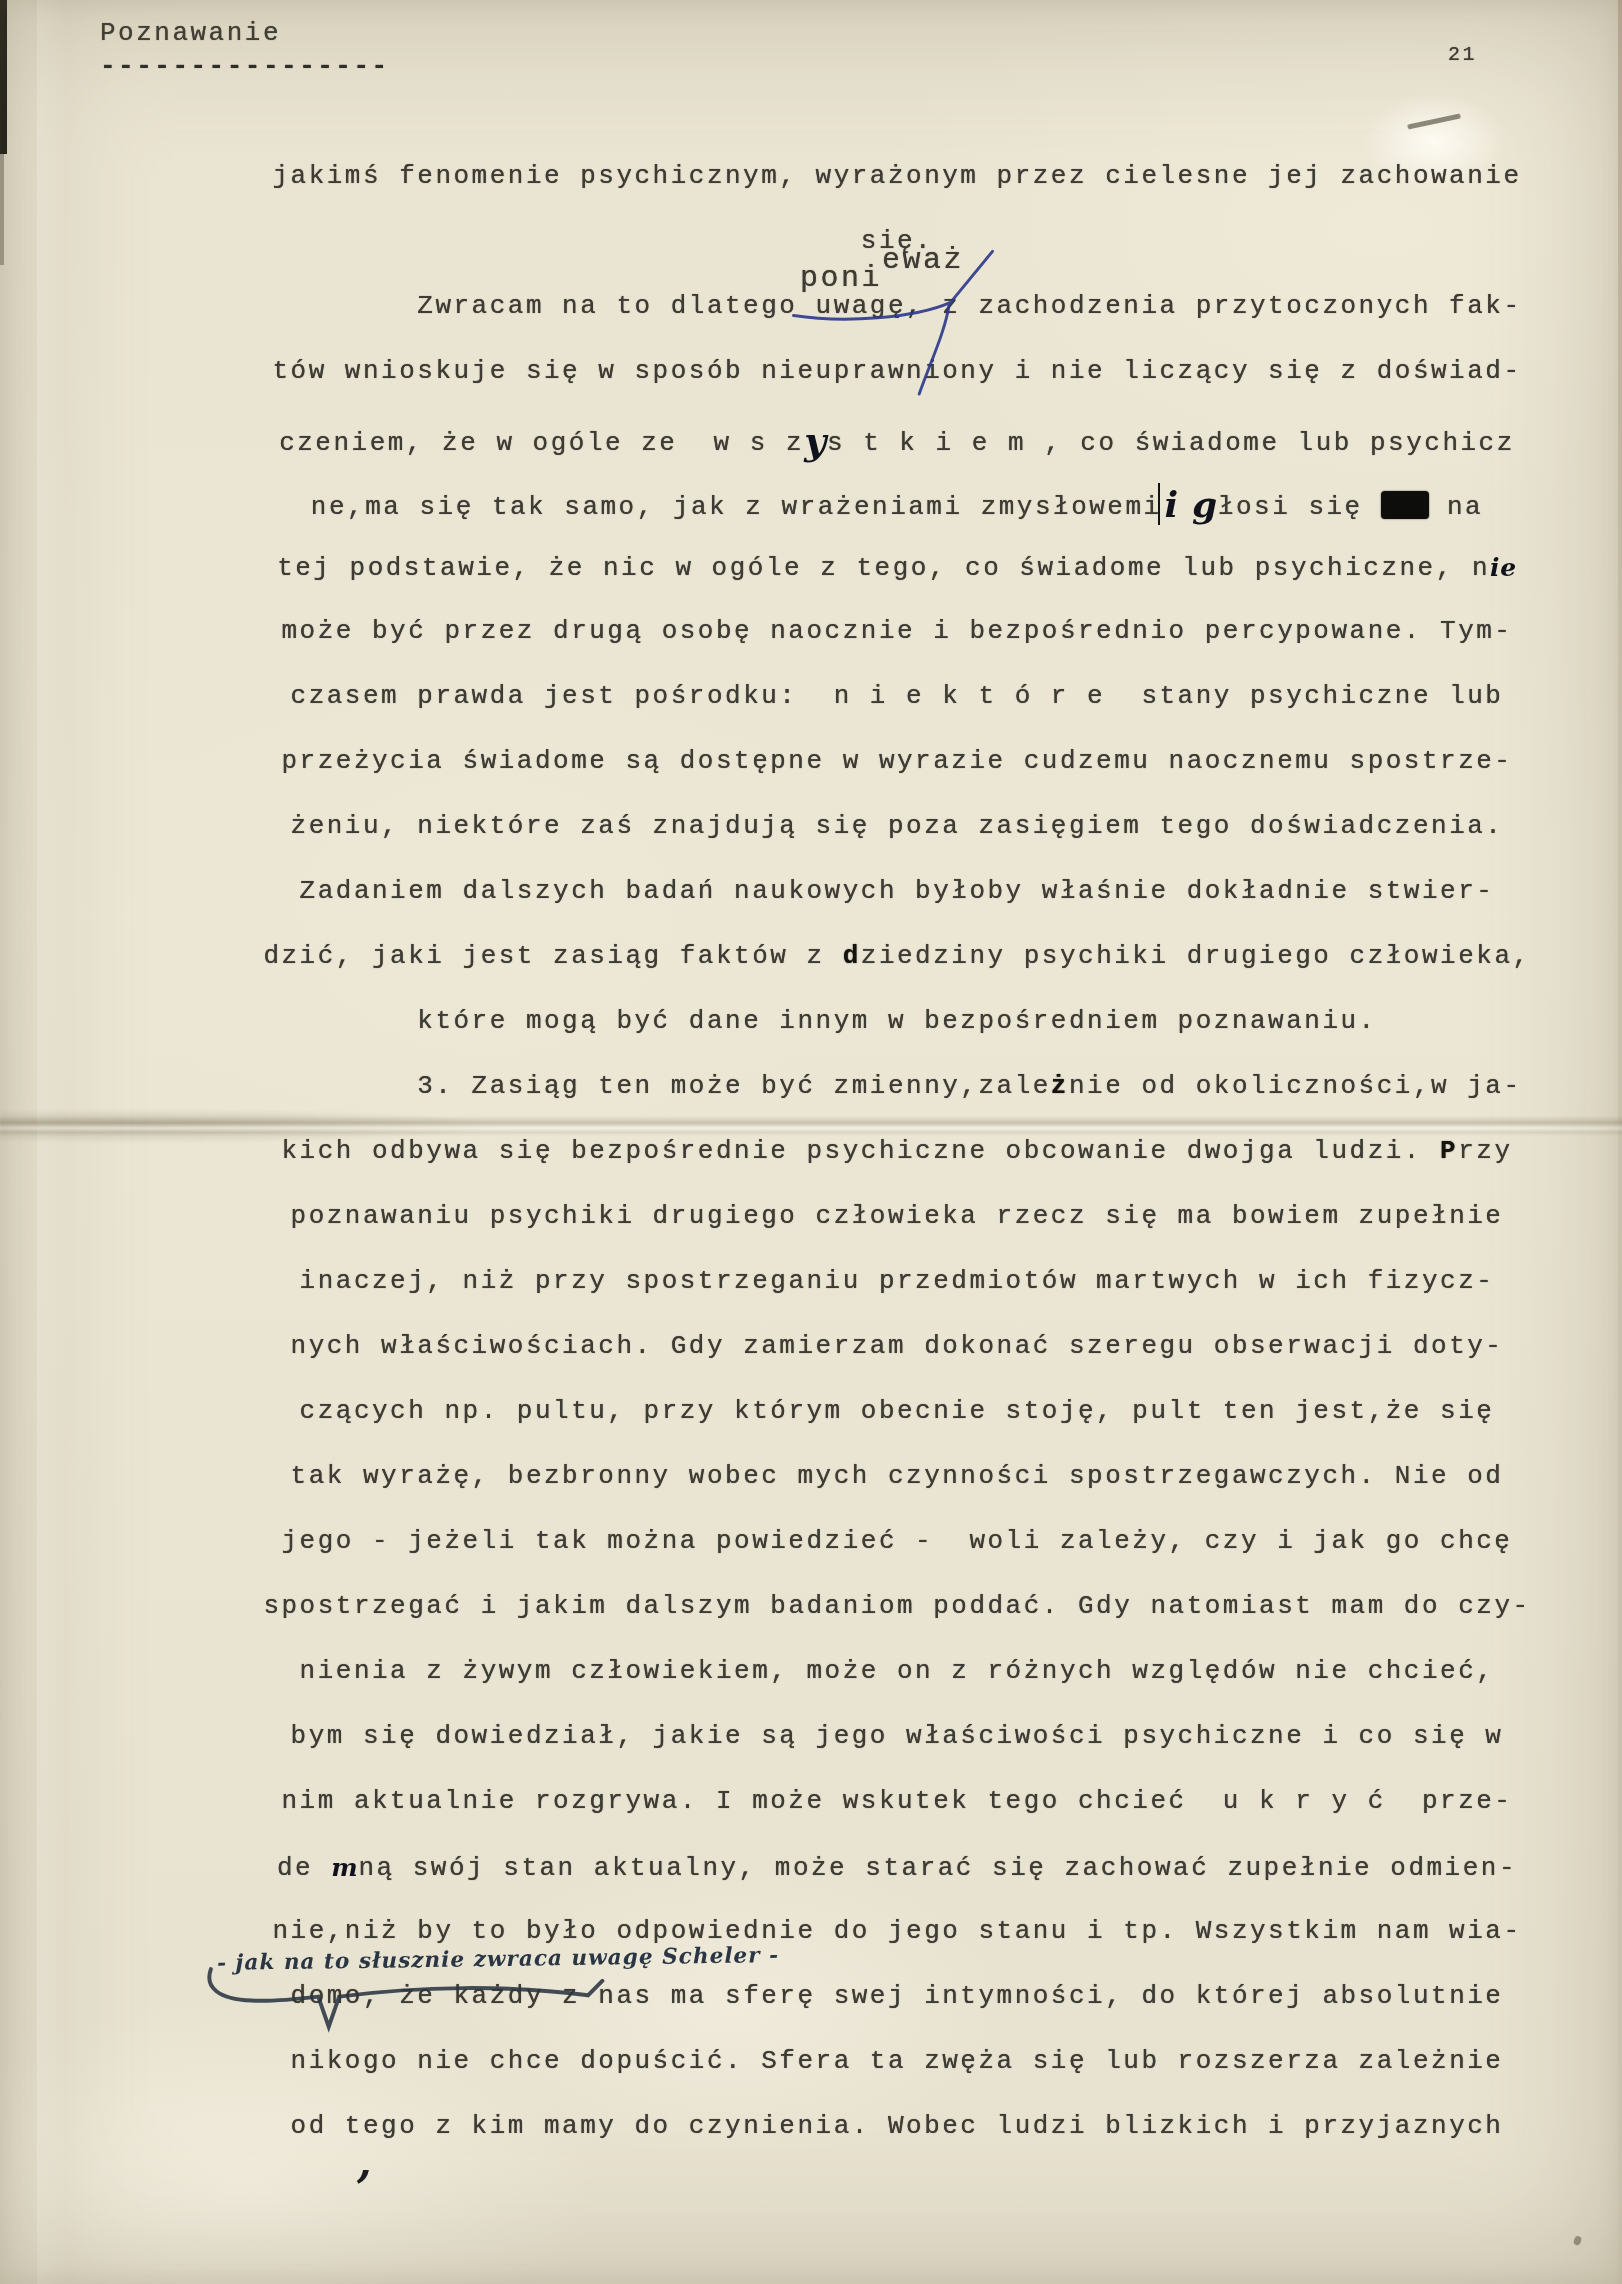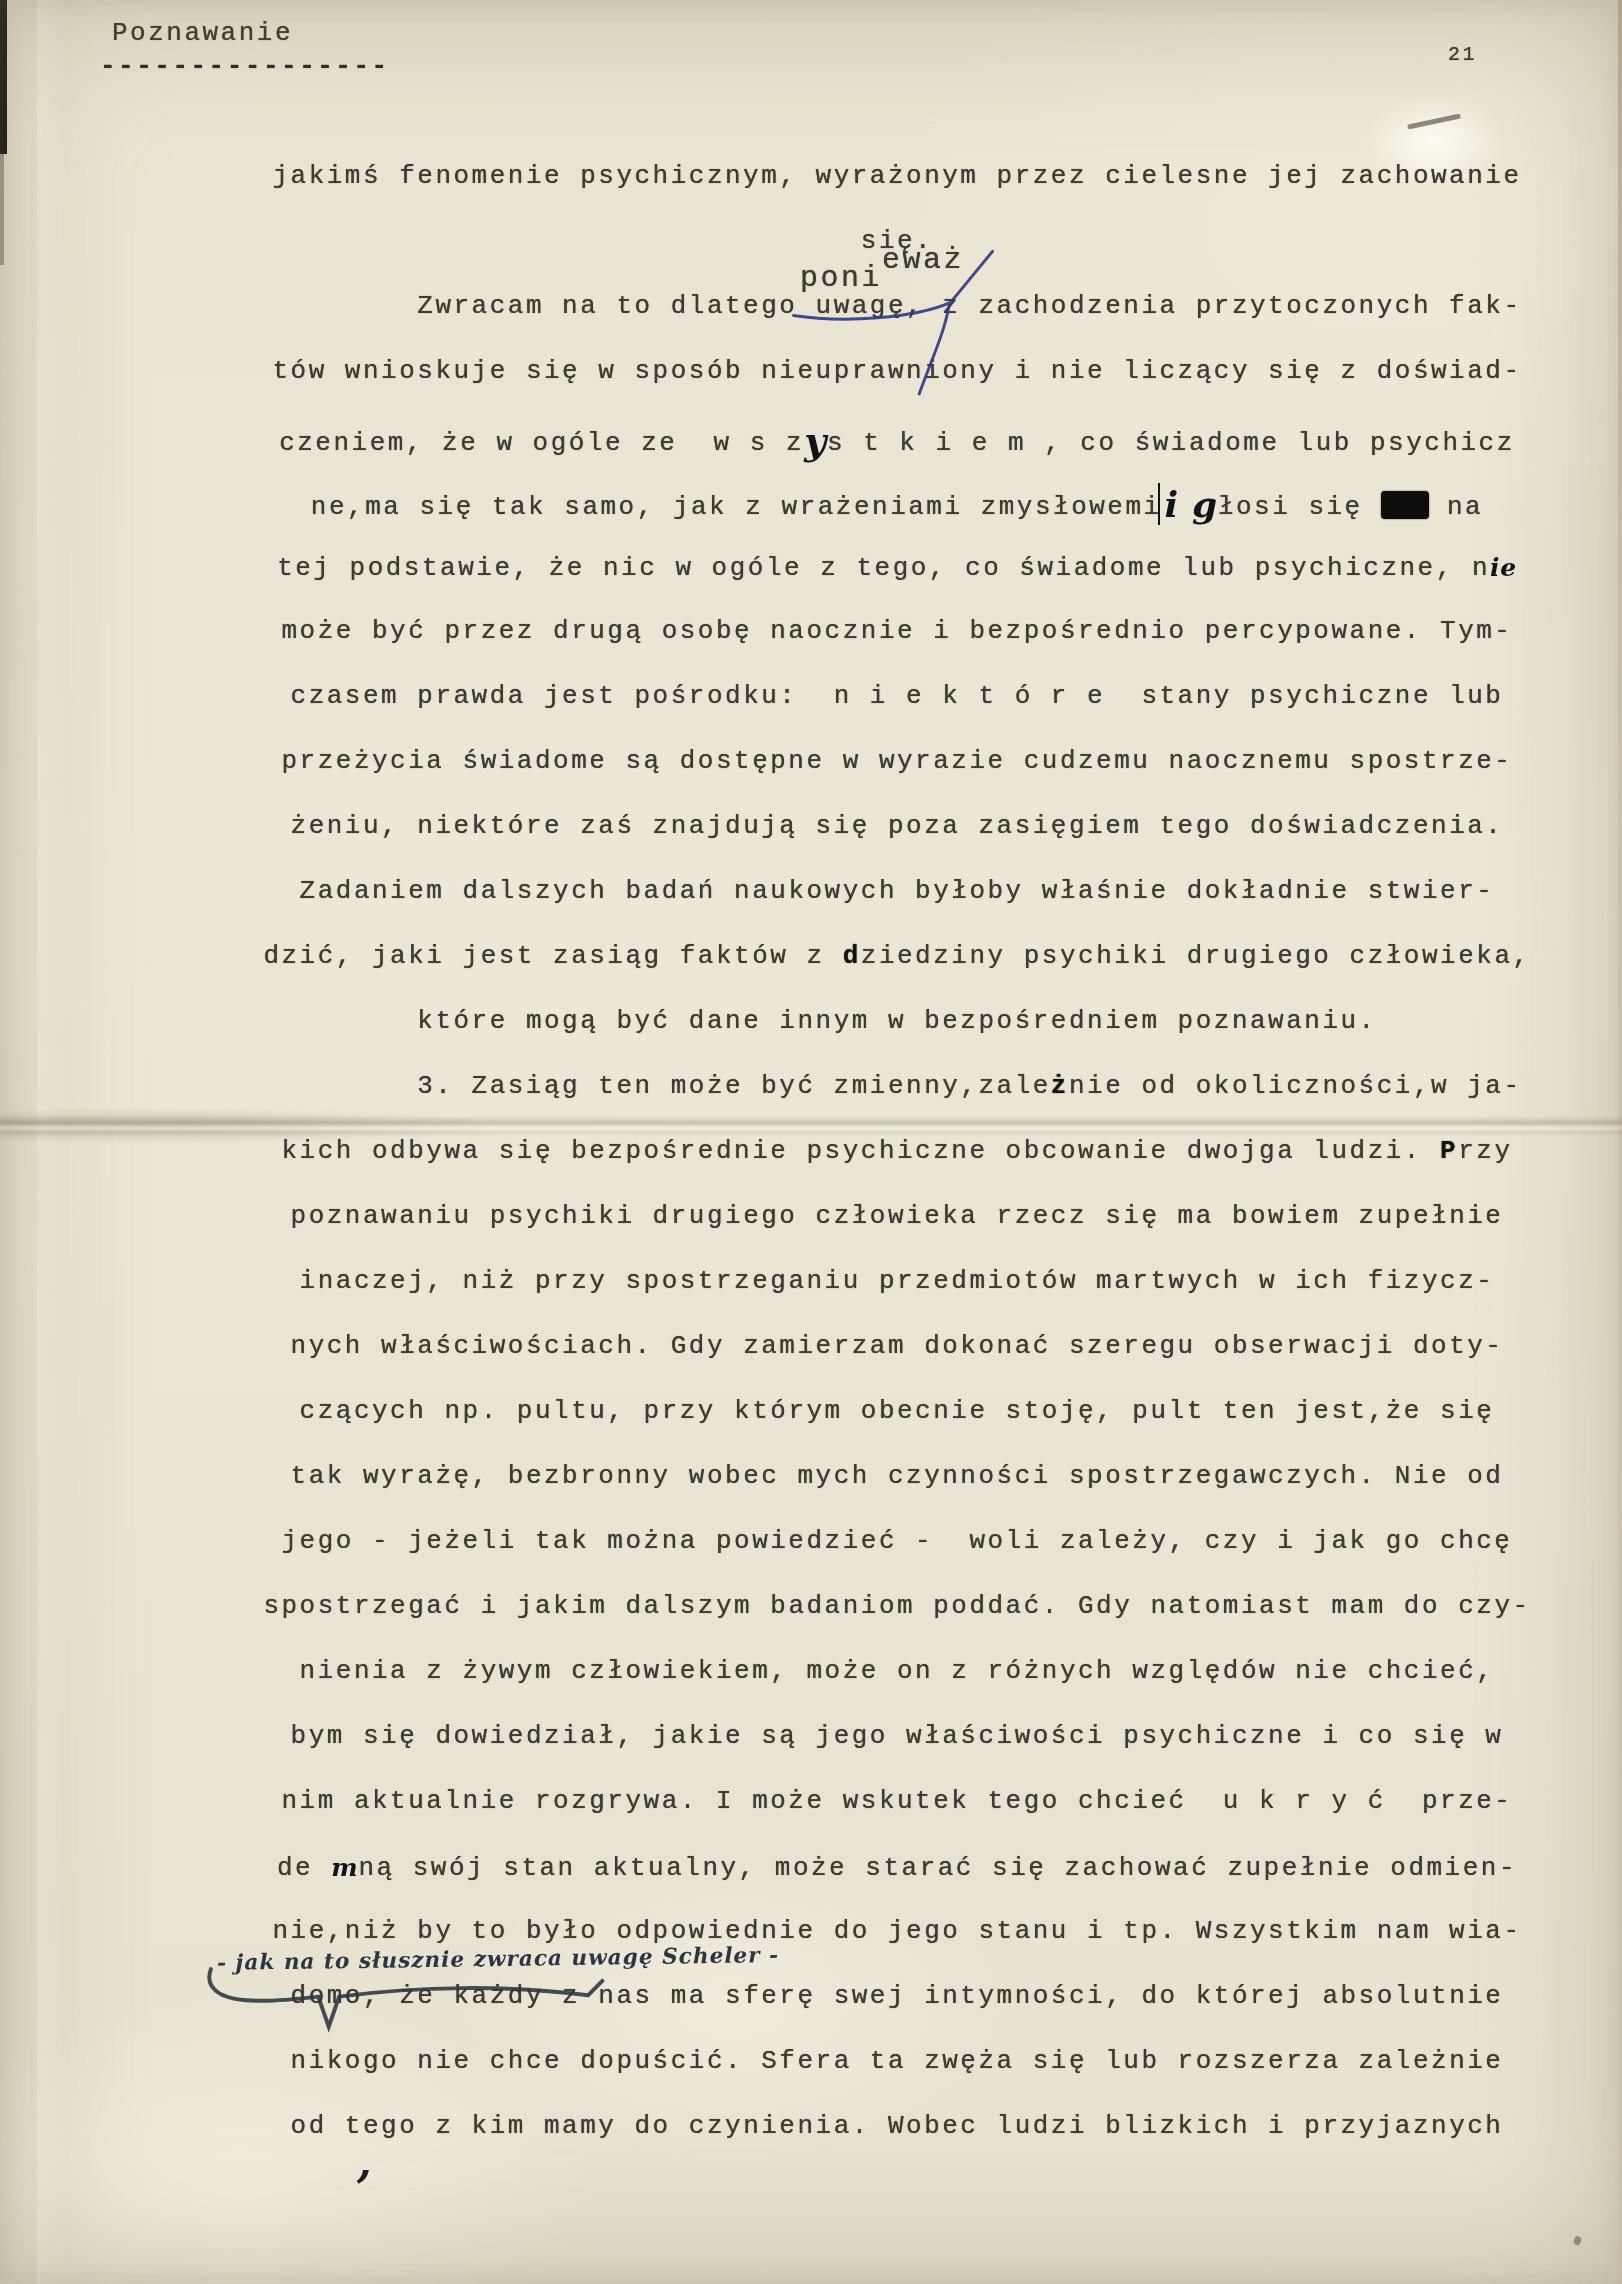--- a/index.html
+++ b/index.html
@@ -19,21 +19,21 @@
   .page::after{
     content:"";position:absolute;inset:0;pointer-events:none;
     box-shadow: inset 0 0 144px rgba(110,100,70,.32), inset 0 0 26px rgba(110,100,70,.14);
   }
   .typed{
     font-size:26px;
     letter-spacing:2.5px;
     text-shadow:0 0 0.9px rgba(35,33,28,.8);
     white-space:pre;
   }
-  .page-heading{position:absolute;left:112px;top:18.3px;}
+  .page-heading{position:absolute;left:100px;top:18.3px;}
   .heading-underline{position:absolute;left:100px;top:51px;font-weight:bold;color:#2e2c26;}
   .page-number{position:absolute;left:1448px;top:43px;font-size:20px;}
   .text-block{position:absolute;left:226px;top:144px;width:1342px;}
   .line{height:65px;line-height:65px;white-space:pre;text-align:center;}
   .seg{display:inline;}
   .seg-ink,.seg-inkbar,.seg-inkbold{
     font-family:"DejaVu Serif",serif;font-style:italic;font-weight:bold;
     color:#10131c;text-shadow:none;letter-spacing:0.7px;
   }
   .seg-ink{font-size:38px;position:relative;top:3.9px;}

